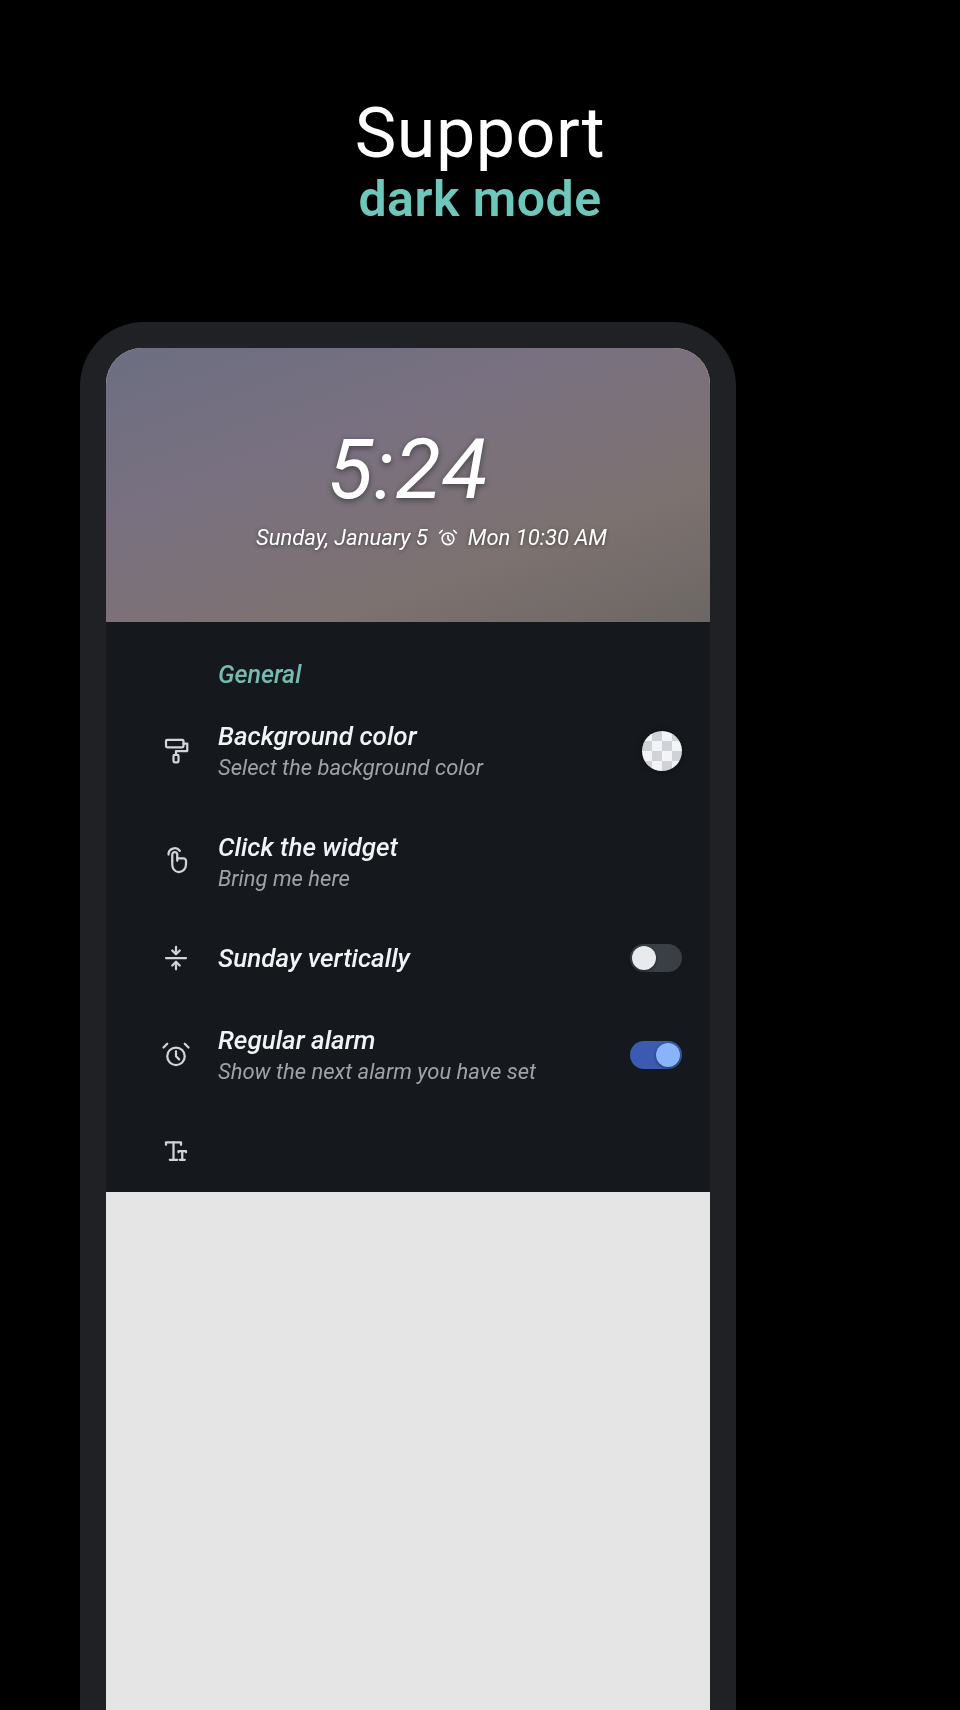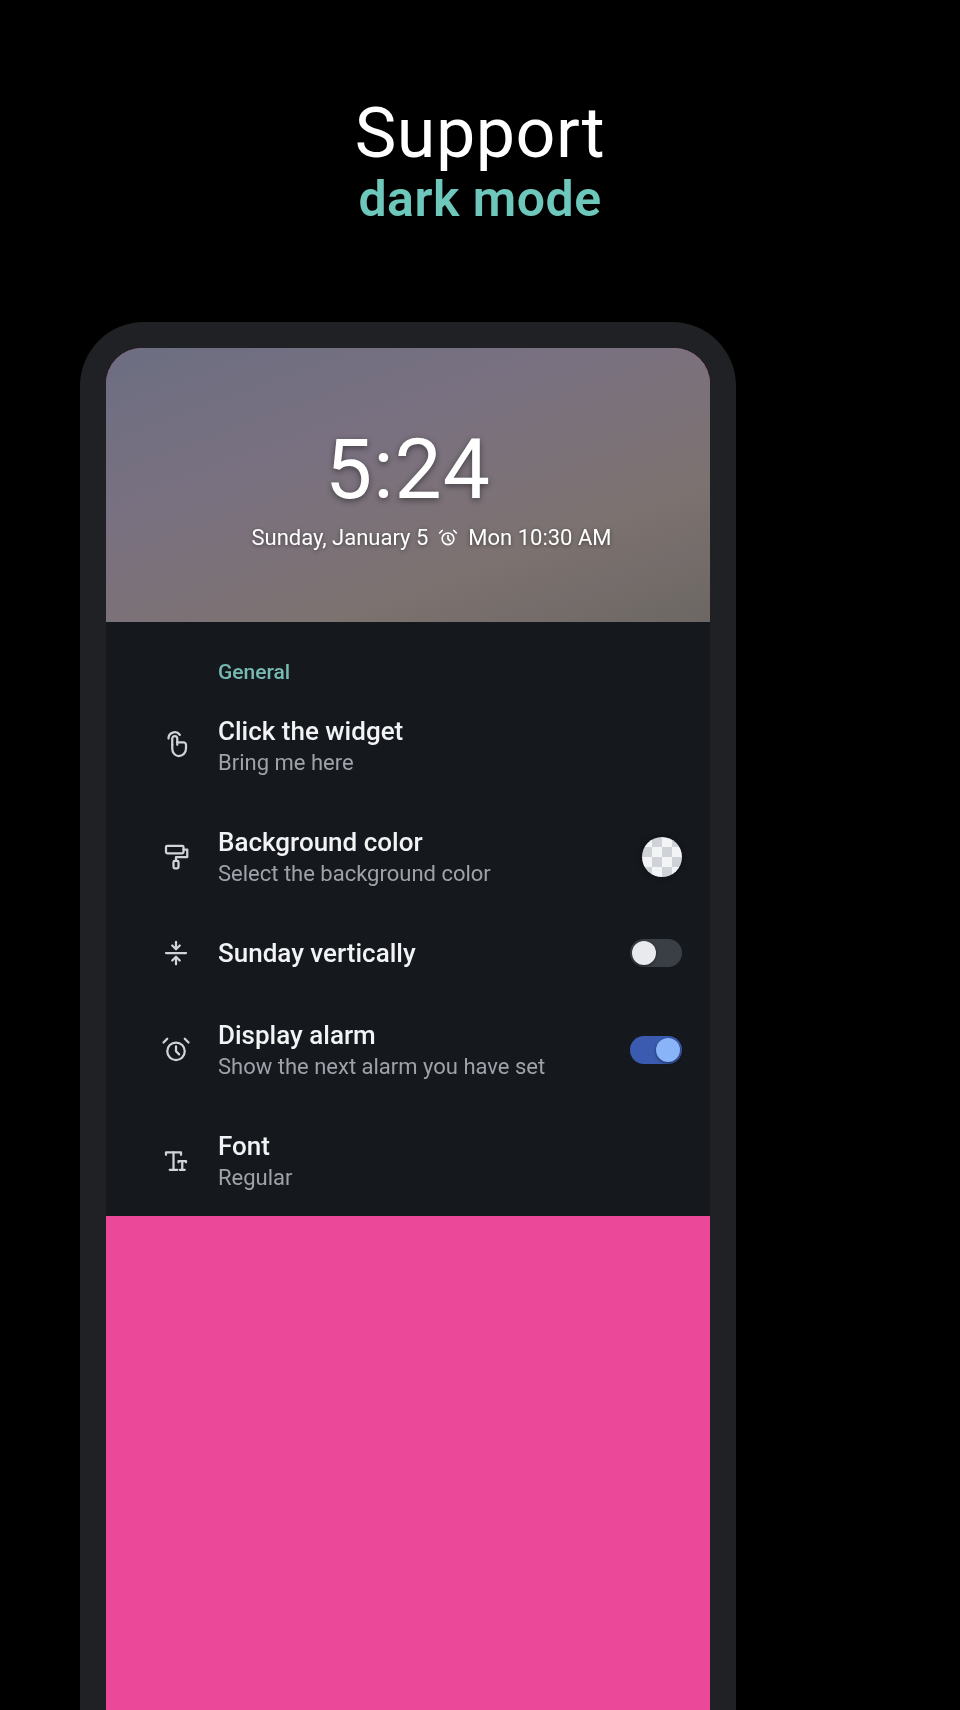--- a/index.html
+++ b/index.html
@@ -8,35 +8,36 @@
   .promo-title { width: 100%; text-align: center; padding-top: 92px; }
   .promo-title .line1 { color: #fff; font-size: 70px; font-weight: 400; letter-spacing: .5px; }
   .promo-title .line2 { color: #6ec7bb; font-size: 50px; font-weight: 600; letter-spacing: .5px; margin-top: -4px; }
 
   .phone {
     position: absolute; left: 80px; top: 322px; width: 656px; height: 1388px;
     background: #1f2124; border-radius: 64px 64px 0 0; padding: 26px 26px 0 26px;
   }
   .screen {
     position: relative; width: 604px; height: 1362px; border-radius: 36px 36px 0 0; overflow: hidden;
-    background: #ec4899;
+    background: #e5e5e5;
+    font-style: italic;
   }
 
   .widget-preview {
     height: 274px; width: 100%;
     background: linear-gradient(160deg,#6c6e82 0%,#7a7180 38%,#7c7270 72%,#6c6764 100%);
     display: flex; flex-direction: column; align-items: center; justify-content: center;
     color: #fff;
   }
   .widget-time { font-size: 84px; font-weight: 400; letter-spacing: 1px; text-shadow: 0 2px 6px rgba(0,0,0,.45); }
   .widget-sub { display: flex; align-items: center; gap: 10px; margin-top: 6px; font-size: 22px; font-weight: 400; text-shadow: 0 1px 4px rgba(0,0,0,.45); margin-left: 47px; }
   .widget-sub svg { width: 20px; height: 20px; }
 
   .sheet { background: #15181d; padding: 38px 0 0 0; }
-  .section-header { color: #77bab1; font-size: 21px; font-weight: 500; padding: 0 0 6px 112px; }
+  .section-header { color: #77bab1; font-size: 25px; font-weight: 500; padding: 0 0 6px 112px; }
 
   .row { display: flex; align-items: center; padding: 26px 28px 26px 28px; }
   .row .icon-slot { width: 84px; display: flex; justify-content: center; }
   .row .icon-slot svg { width: 30px; height: 30px; stroke: #d1d4d9; fill: none; stroke-width: 1.8; }
   .row .texts { flex: 1; min-width: 0; }
   .row .title { color: #f1f3f5; font-size: 26px; font-weight: 500; }
   .row .subtitle { color: #9ea3aa; font-size: 22px; font-weight: 400; margin-top: 4px; }
   .row .trailing { width: 70px; display: flex; justify-content: flex-end; align-items: center; }
 
   
@@ -80,47 +81,47 @@
         <span>Mon 10:30 AM</span>
       </div>
     </div>
 
     <div class="sheet">
       <div class="section-header">General</div>
 
       <div class="row">
         <div class="icon-slot">
             <svg viewBox="0 0 24 24" stroke-linecap="round" stroke-linejoin="round">
-              <path d="M9 11V6a2 2 0 1 1 4 0v5"></path>
-              <path d="M9 11v3c0 3 2 6 5 6s6-2 6-6v-3c0-1-1-2-2-2h-5"></path>
-              <path d="M6 6a5 5 0 0 1 9-3"></path>
-            </svg>
-          </div>
-        <div class="texts">
-          <div class="title">Click the widget</div>
-          <div class="subtitle">Bring me here</div>
-        </div>
-        <div class="trailing"></div>
-      </div>
-
-      <div class="row">
-        <div class="icon-slot">
-            <svg viewBox="0 0 24 24" stroke-linecap="round" stroke-linejoin="round">
               <rect x="4" y="3" width="14" height="6" rx="1"></rect>
               <path d="M18 6h3v6h-9v3"></path>
               <rect x="10" y="15" width="4" height="6" rx="1"></rect>
             </svg>
           </div>
         <div class="texts">
           <div class="title">Background color</div>
           <div class="subtitle">Select the background color</div>
         </div>
         <div class="trailing">
             <div class="swatch"></div>
           </div>
+      </div>
+
+      <div class="row">
+        <div class="icon-slot">
+            <svg viewBox="0 0 24 24" stroke-linecap="round" stroke-linejoin="round">
+              <path d="M9 11V6a2 2 0 1 1 4 0v5"></path>
+              <path d="M9 11v3c0 3 2 6 5 6s6-2 6-6v-3c0-1-1-2-2-2h-5"></path>
+              <path d="M6 6a5 5 0 0 1 9-3"></path>
+            </svg>
+          </div>
+        <div class="texts">
+          <div class="title">Click the widget</div>
+          <div class="subtitle">Bring me here</div>
+        </div>
+        <div class="trailing"></div>
       </div>
 
       <div class="row">
         <div class="icon-slot">
             <svg viewBox="0 0 24 24" stroke-linecap="round" stroke-linejoin="round">
               <path d="M4 12h16"></path>
               <path d="M12 3v5"></path>
               <path d="M9 6l3 3 3-3"></path>
               <path d="M12 21v-5"></path>
               <path d="M9 18l3-3 3 3"></path>
@@ -141,21 +142,21 @@
       <div class="row">
         <div class="icon-slot">
             <svg viewBox="0 0 24 24" stroke-linecap="round" stroke-linejoin="round">
               <circle cx="12" cy="13" r="7"></circle>
               <path d="M12 9v4l2.5 2.5"></path>
               <path d="M5 3 2 6"></path>
               <path d="M19 3l3 3"></path>
             </svg>
           </div>
         <div class="texts">
-          <div class="title">Display alarm</div>
+          <div class="title">Regular alarm</div>
           <div class="subtitle">Show the next alarm you have set</div>
         </div>
         <div class="trailing">
           <div class="switch on">
               <div class="track"></div>
               <div class="thumb"></div>
             </div>
         </div>
       </div>
 
@@ -163,22 +164,18 @@
         <div class="icon-slot">
             <svg viewBox="0 0 24 24" stroke-linecap="round" stroke-linejoin="round">
               <path d="M4 7V5h12v2"></path>
               <path d="M10 5v14"></path>
               <path d="M7 19h6"></path>
               <path d="M14 13v-1h6v1"></path>
               <path d="M17 12v7"></path>
               <path d="M15 19h4"></path>
             </svg>
           </div>
-        <div class="texts">
-          <div class="title">Font</div>
-          <div class="subtitle">Regular</div>
-        </div>
         <div class="trailing"></div>
       </div>
 
     </div>
   </div>
 </div>
 
 </body></html>

